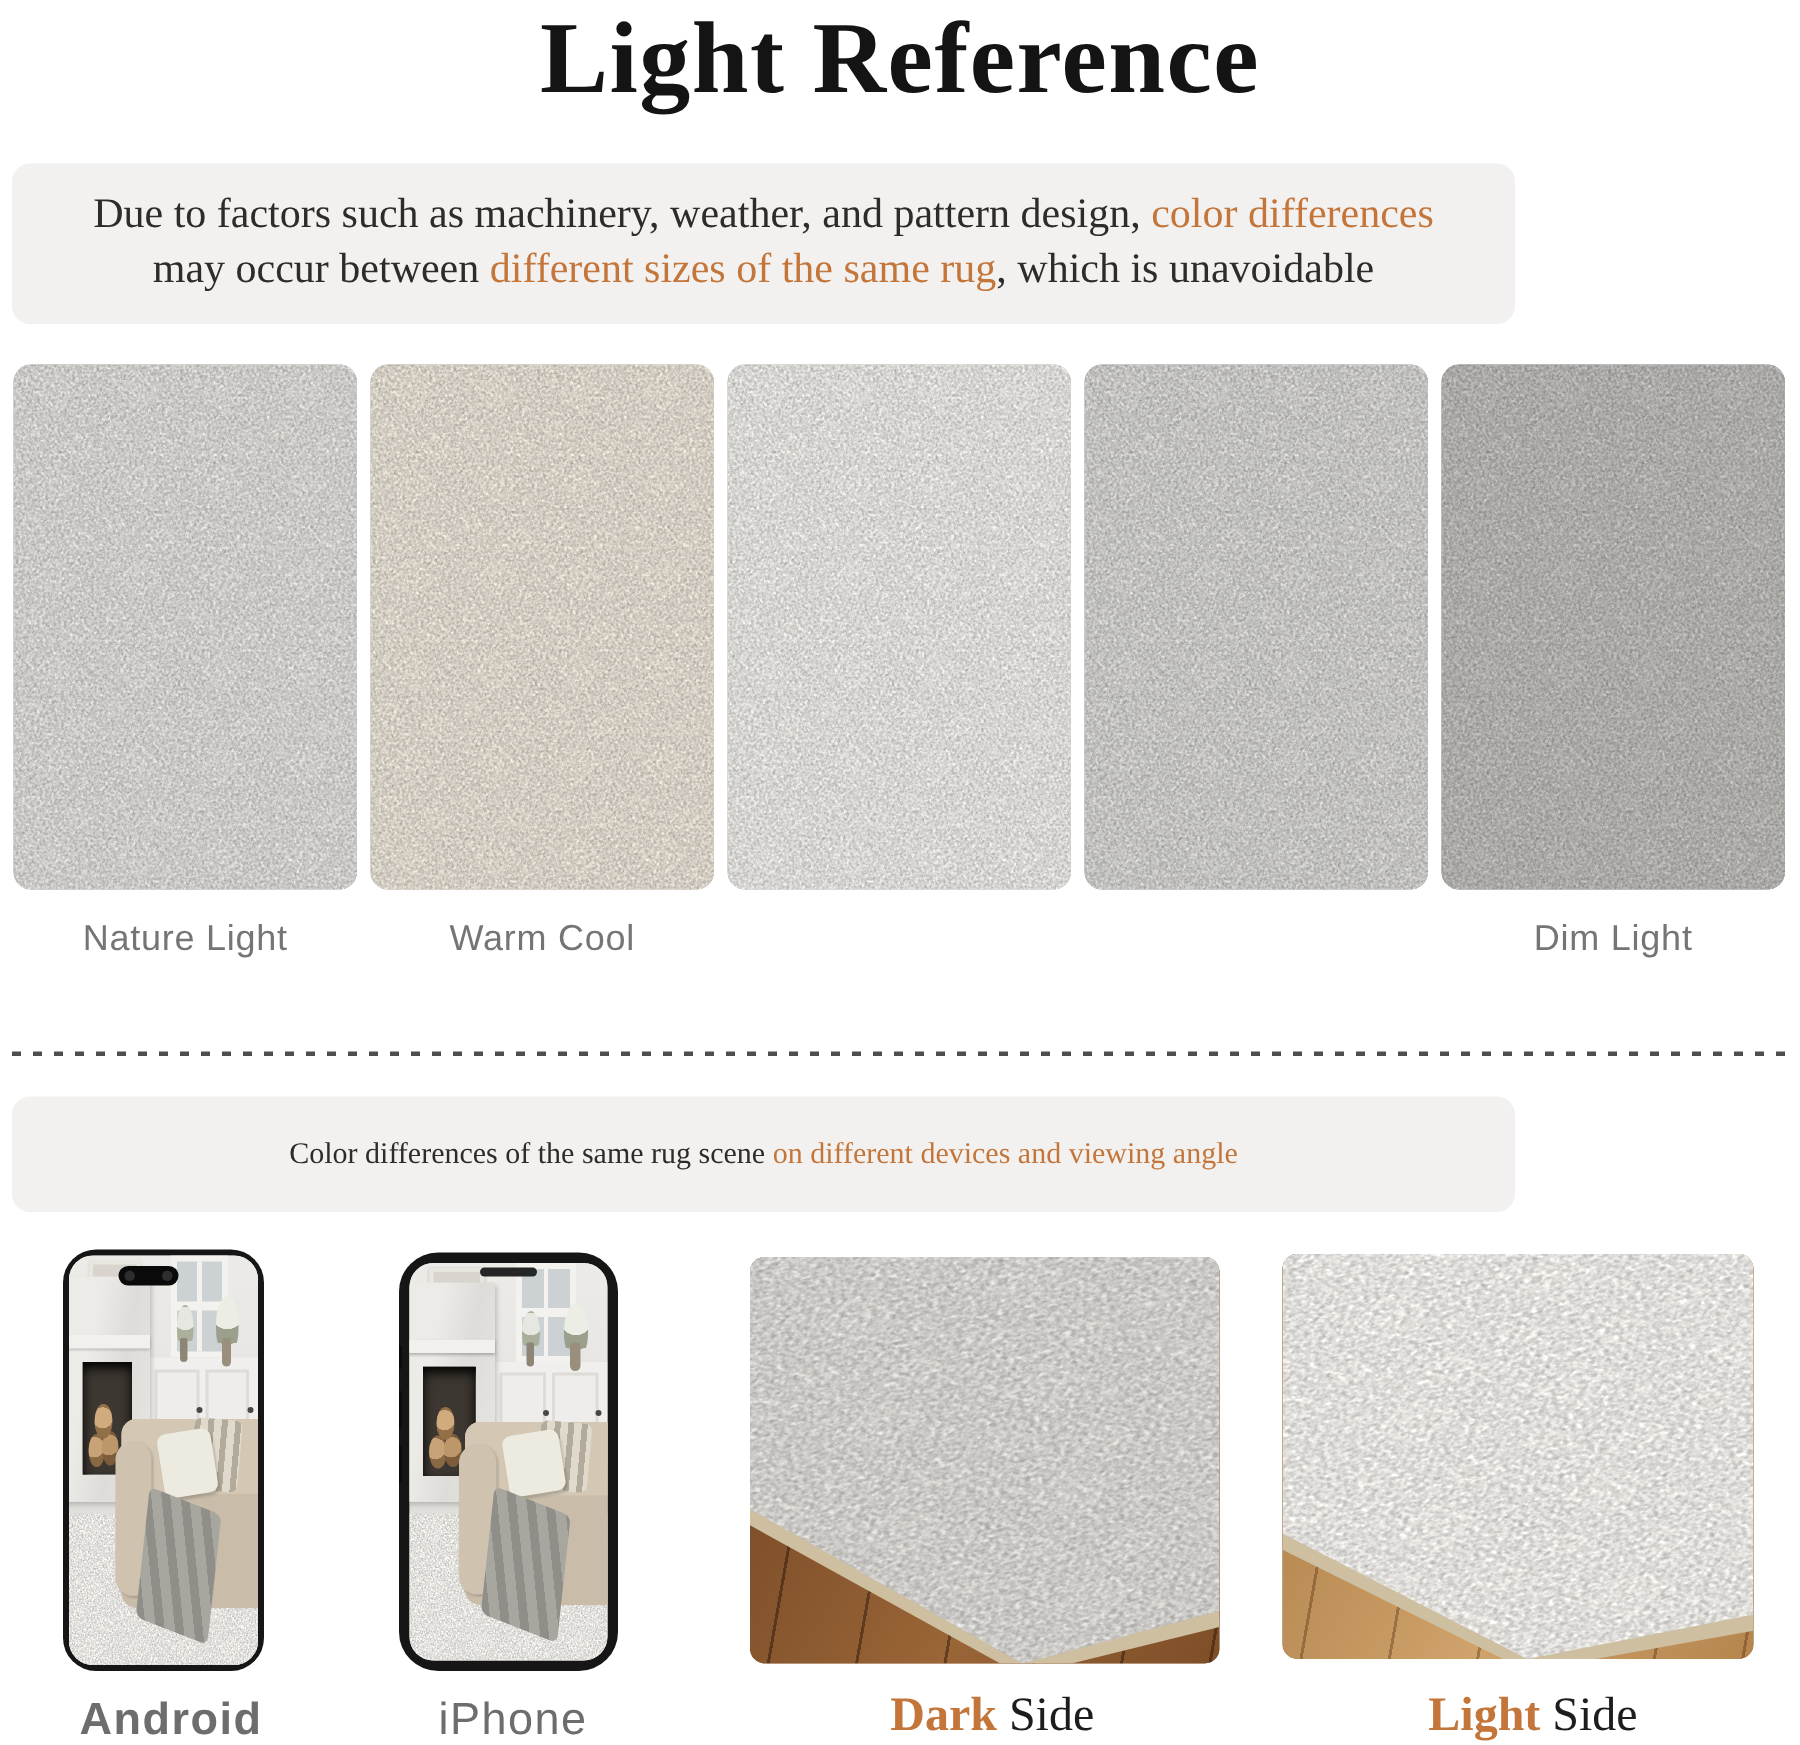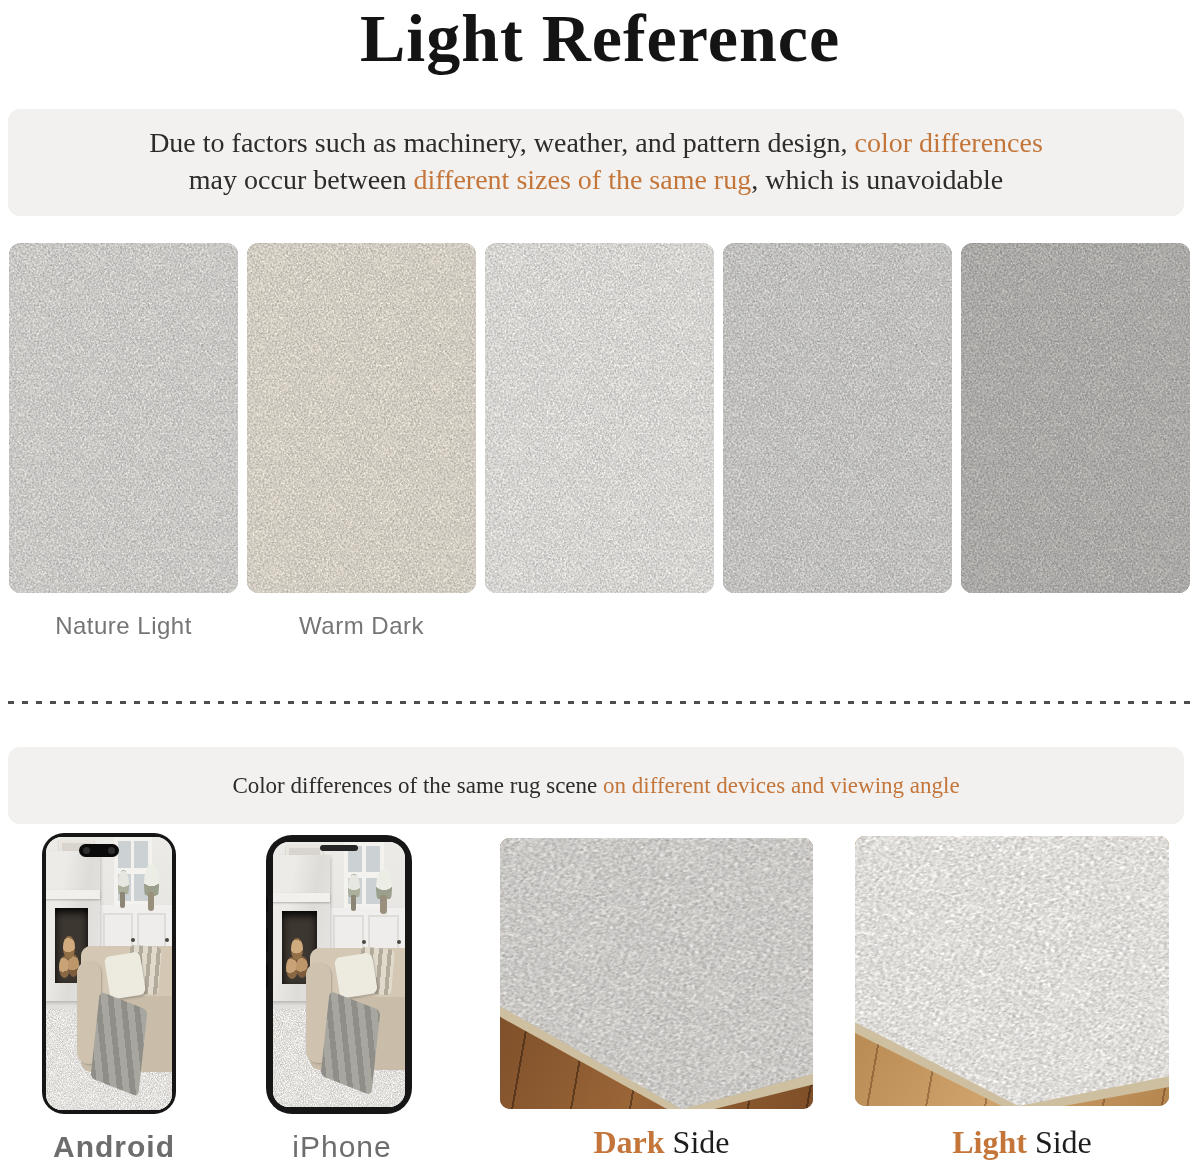--- a/index.html
+++ b/index.html
@@ -9,24 +9,24 @@
     --panel-bg:#f2f1ef;
     --page-bg:#ffffff;
   }
   html,body{margin:0;padding:0;background:#fff;}
   .page{position:relative;width:1200px;height:1163px;background:var(--page-bg);overflow:hidden;
         font-family:"Liberation Serif",serif;}
   
   .title{position:absolute;top:-8px;left:0;width:100%;text-align:center;
          font-size:68px;font-weight:700;color:#141414;letter-spacing:1px;line-height:92px;}
   
-  .banner{position:absolute;left:8px;width:1176px;background:var(--panel-bg);
+  .banner{position:absolute;left:8px;width:1002px;background:var(--panel-bg);
           border-radius:12px;text-align:center;color:var(--text-dark);}
   .banner-top{top:109px;height:107px;font-size:28px;line-height:37px;padding-top:15px;box-sizing:border-box;}
-  .banner-bottom{top:731px;height:77px;font-size:23px;line-height:77px;margin-top:16px;}
+  .banner-bottom{top:731px;height:77px;font-size:20px;line-height:77px;}
   .seg-orange{color:var(--accent-orange);}
   
   .rugcard{position:absolute;top:243px;width:229px;height:350px;border-radius:12px;overflow:hidden;background:#b4b2ae;}
   .rugcard svg{position:absolute;inset:0;width:100%;height:100%;display:block;}
   .rug-v0{}
   .rug-v1{filter:sepia(0.15) brightness(0.99);}
   .rug-v2{filter:brightness(1.09) contrast(0.93);}
   .rug-v3{filter:brightness(0.94) contrast(1.06) saturate(0.7);}
   .rug-v4{filter:brightness(0.83) contrast(1.08);}
   .ruglabel{position:absolute;top:612px;width:229px;text-align:center;
@@ -185,21 +185,22 @@
         <use href="#rugtex"></use>
       </svg>
   </div>
   <div class="rugcard rug-v4" style="left:961px">
     <svg viewBox="0 0 230 350" preserveAspectRatio="none">
         <use href="#rugtex"></use>
       </svg>
   </div>
 
   <div class="ruglabel" style="left:9px">Nature Light</div>
-  <div class="ruglabel" style="left:247px">Warm Dark</div>
+  <div class="ruglabel" style="left:247px">Warm Cool</div>
+  <div class="ruglabel" style="left:961px">Dim Light</div>
 
   <div class="divider"></div>
 
   <div class="banner banner-bottom">
     <span>Color differences of the same rug scene </span><span class="seg-orange">on different devices and viewing angle</span>
   </div>
 
   <div class="phone phone-android">
     <div class="screen">
       <div class="scene">

